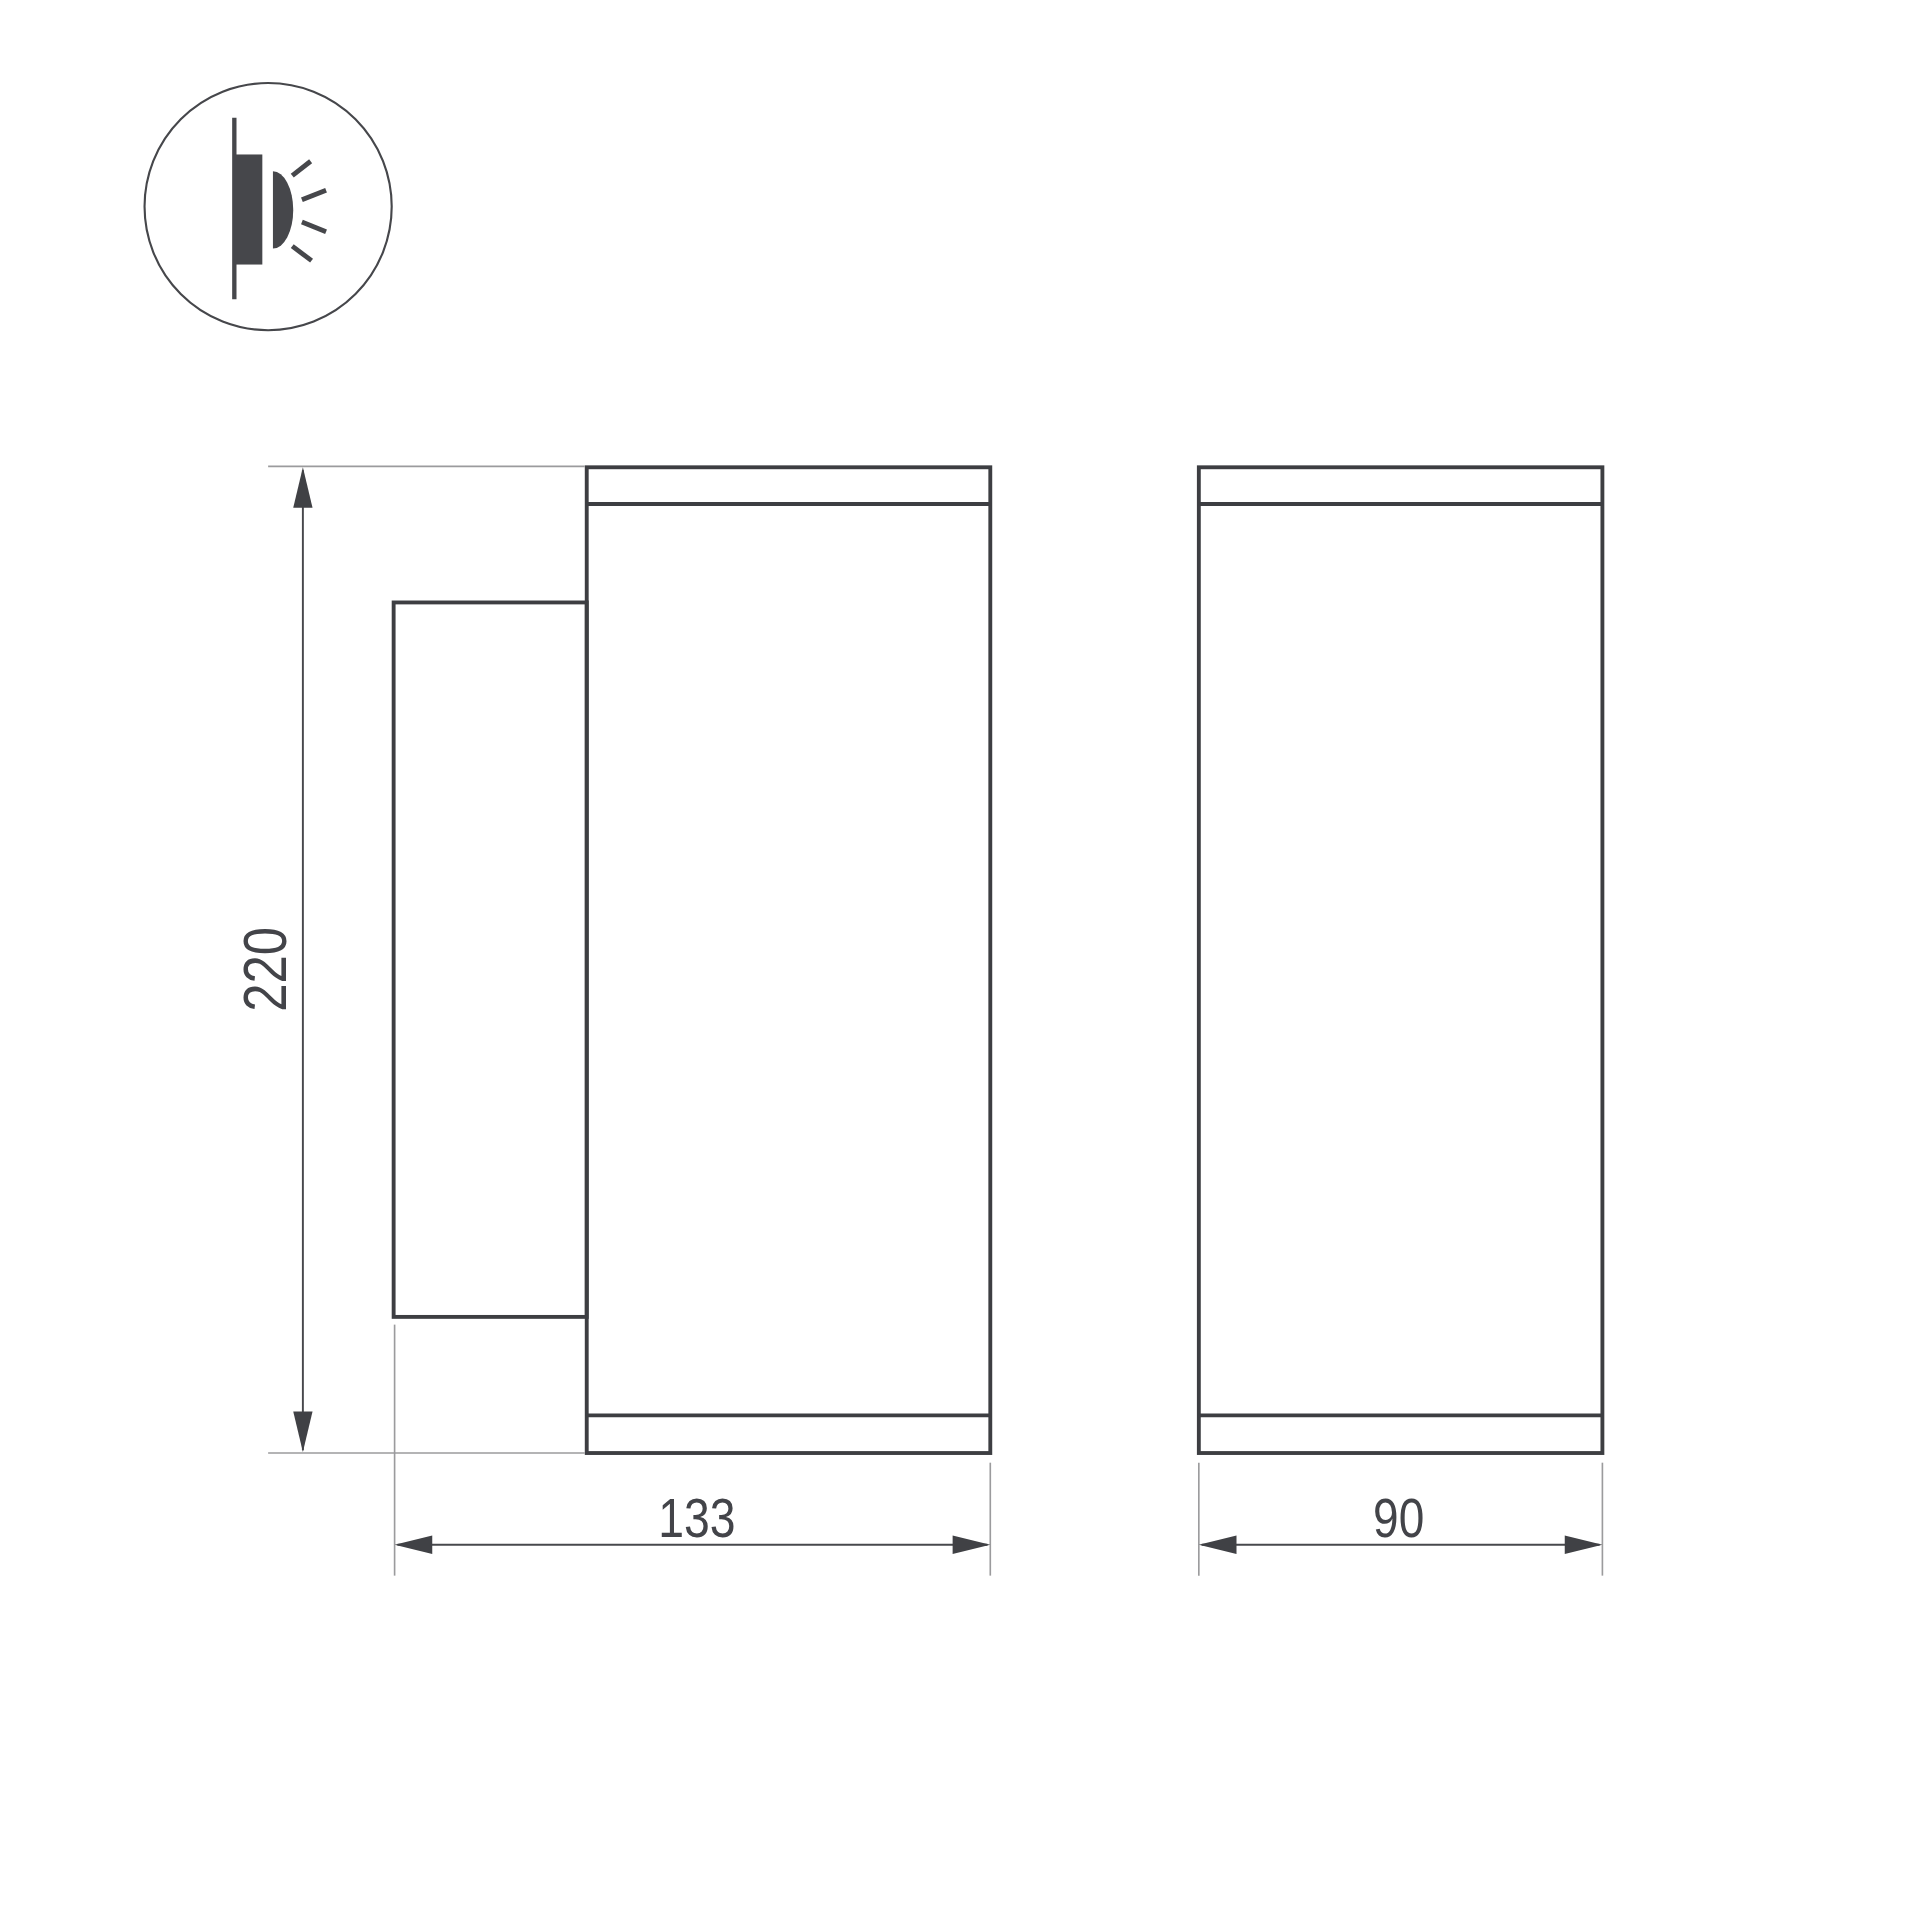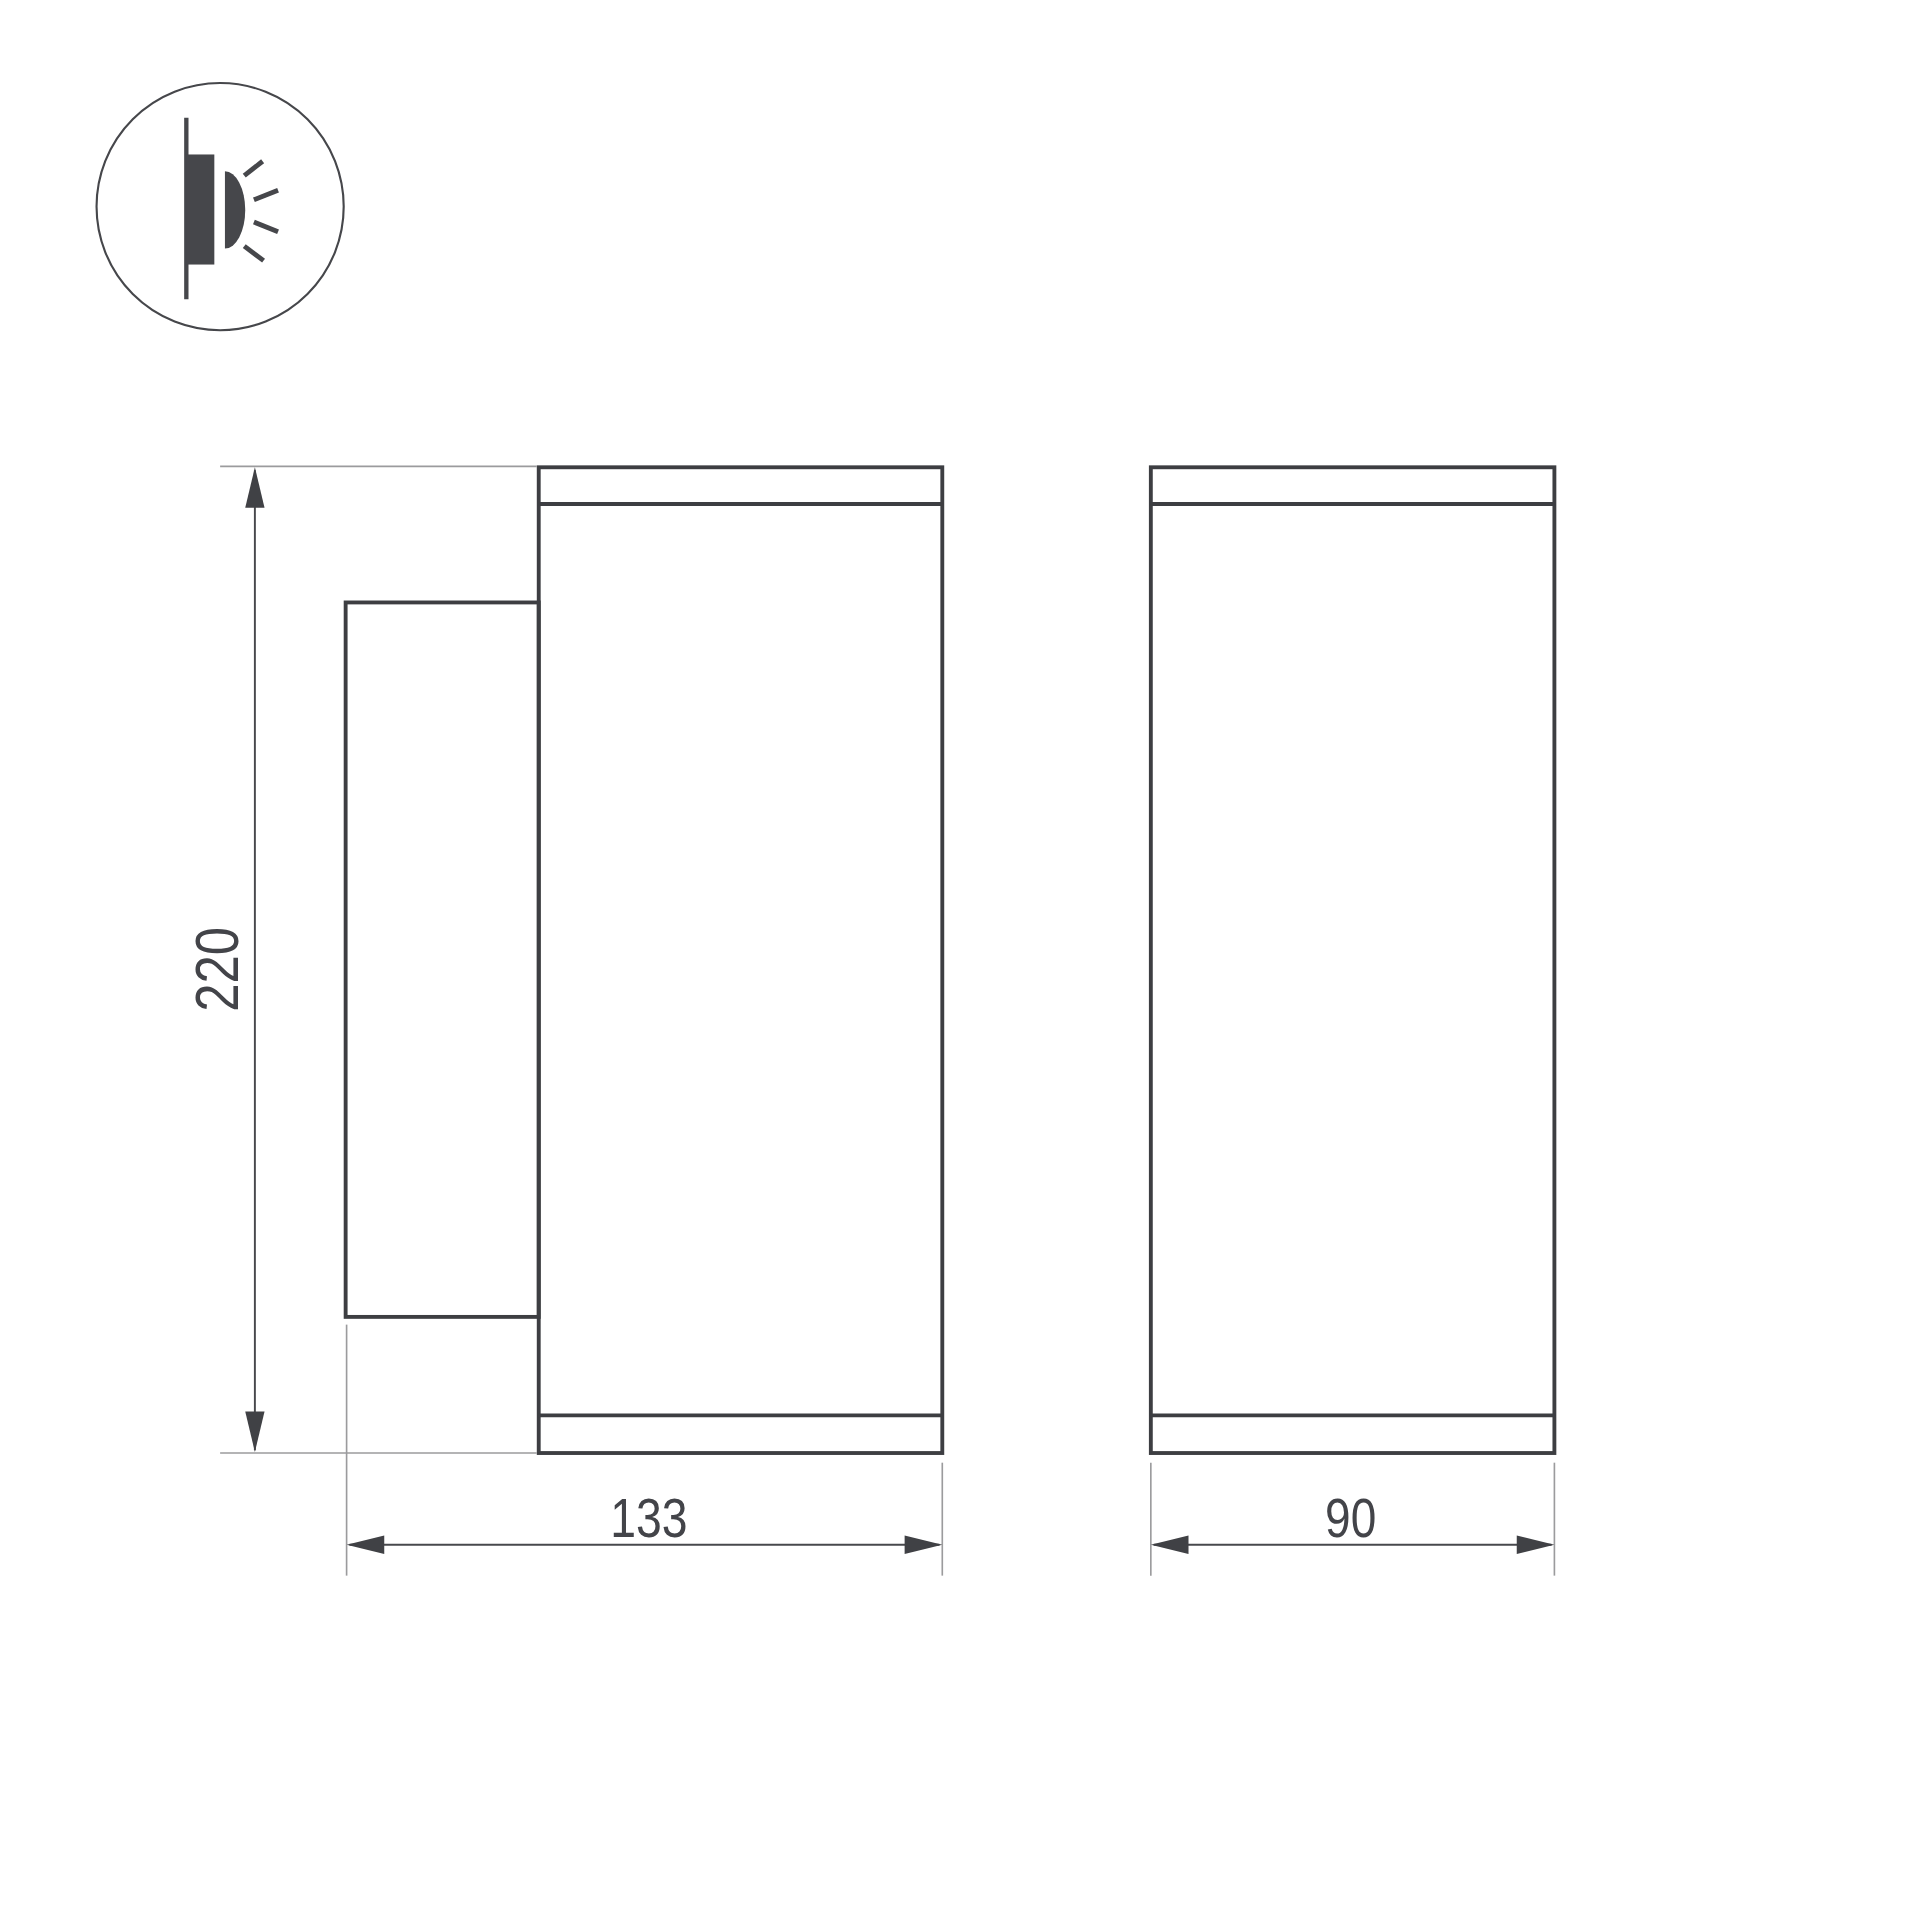--- a/index.html
+++ b/index.html
@@ -3,20 +3,21 @@
 <meta charset="utf-8">
 <style>
   html, body { margin: 0; padding: 0; }
   body { background: #ffffff; }
   .canvas {
     position: relative;
     width: 1614px;
     height: 1929px;
     background: #ffffff;
     overflow: hidden;
+    padding-left: 48px;
   }
   svg { display: block; }
   .outline { fill: none; stroke: #3d3e42; stroke-width: 4; }
   .capline { stroke: #3d3e42; stroke-width: 4; }
   .extline { stroke: #9b9b9d; stroke-width: 1.7; }
   .dimline { stroke: #47484c; stroke-width: 2; }
   .arrow   { fill: #404145; stroke: none; }
   .dimtext {
     fill: #434449;
     font-family: "Liberation Sans", sans-serif;

